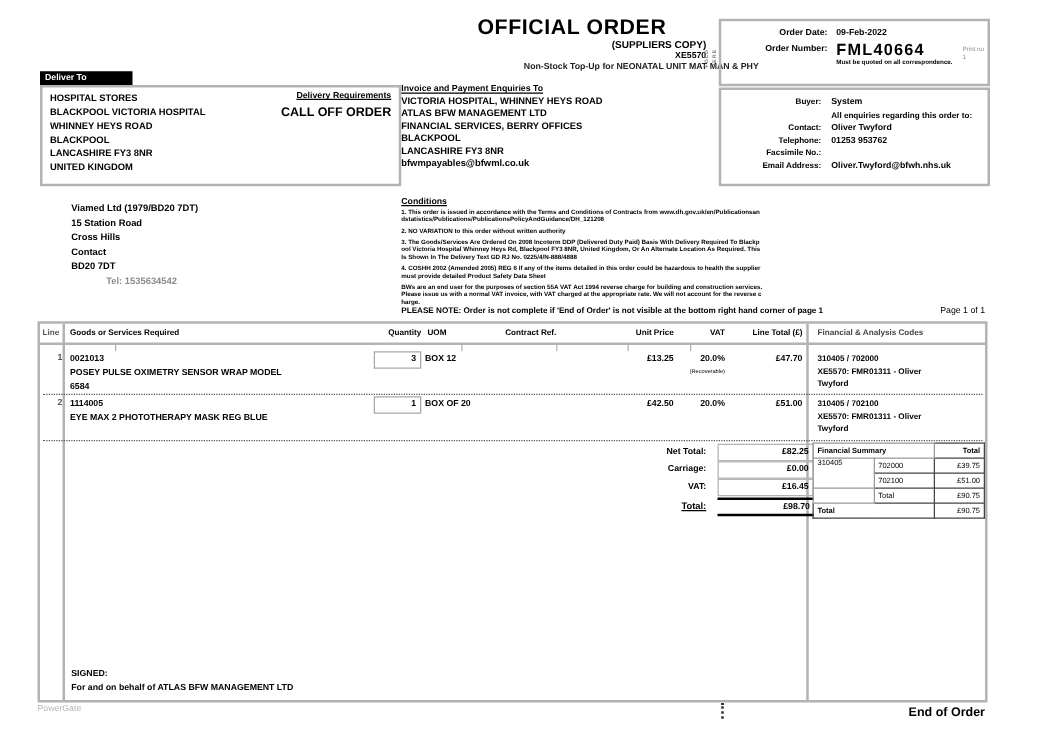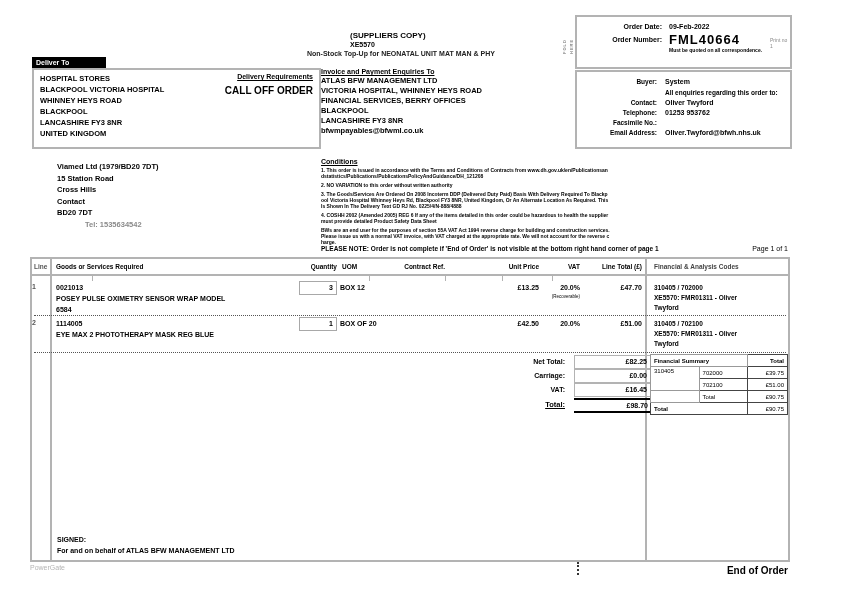--- a/index.html
+++ b/index.html
@@ -2,41 +2,42 @@
 <html><head>
 <meta charset="utf-8">
 <style>
   html,body{margin:0;padding:0;background:#fff;}
   .page{position:relative;width:841px;height:595px;background:#fff;overflow:hidden;
         font-family:"Liberation Sans",sans-serif;color:#000;}
   .abs{position:absolute;}
   .b{font-weight:bold;}
   .u{text-decoration:underline;}
   .r{text-align:right;}
-  .c{text-align:left;}
+  .c{text-align:right;}
   .grey{color:#8a8a8a;margin-left:28px;}
   .box{border:2px solid #b3b3b3;}
   .tab{background:#000;color:#fff;}
   .vline{background:#b3b3b3;width:2px;}
   .tick{background:#b3b3b3;width:1px;height:5px;}
   .dotted{border-top:1px dotted #555;height:0;}
   .qtybox{border:1px solid #a8a8a8;height:12px;line-height:12px;padding-right:3px;}
   .valbox{border:1px solid #b3b3b3;height:12px;line-height:12px;padding-right:3px;}
   .totbox{border-top:2px solid #000;border-bottom:2px solid #000;height:11px;line-height:11px;padding-right:3px;}
   .vert{writing-mode:vertical-rl;transform:rotate(180deg);font-size:4px;color:#777;font-weight:bold;letter-spacing:1px;}
   .fin-sum{border-collapse:collapse;width:138px;font-size:6px;}
   .fin-sum td{border:1px solid #444;padding:1px 3px;height:9px;}
   .fin-sum .val{text-align:right;}
   .conditions-item{font-size:5px;font-weight:bold;line-height:6.2px;margin-bottom:2.5px;word-break:break-all;}
 </style>
 </head>
 <body>
 
 <div class="page">
 
+  <div class="abs b" style="left:350px;top:12px;width:215px;font-size:17px;letter-spacing:.5px;text-align:center;">OFFICIAL ORDER</div>
   <div class="abs b c" style="left:350px;top:31px;width:215px;font-size:8px;">(SUPPLIERS COPY)</div>
   <div class="abs b c" style="left:350px;top:41px;width:215px;font-size:7px;">XE5570</div>
   <div class="abs b c" style="left:307px;top:50px;width:300px;font-size:7px;color:#222;">Non-Stock Top-Up for NEONATAL UNIT MAT MAN &amp; PHY</div>
 
   <div class="abs vert" style="left:562px;top:24px;height:30px;">FOLD</div>
   <div class="abs vert" style="left:569px;top:24px;height:30px;">HERE</div>
 
   <div class="abs box" style="left:575px;top:15px;width:213px;height:50px;">
     <div class="abs b r" style="left:0;top:6px;width:85px;font-size:7px;">Order Date:</div>
     <div class="abs b" style="left:92px;top:6px;font-size:7px;">09-Feb-2022</div>
@@ -56,22 +57,22 @@
       <div>LANCASHIRE  FY3 8NR</div>
       <div>UNITED KINGDOM</div>
     </div>
     <div class="abs b u r" style="right:6px;top:3px;font-size:7px;">Delivery Requirements</div>
     <div class="abs b r" style="right:6px;top:15px;font-size:10px;">CALL OFF ORDER</div>
   </div>
 
   <div class="abs" style="left:321px;top:68px;width:250px;">
     <div class="b u" style="font-size:7px;margin-bottom:1px;">Invoice and Payment Enquiries To</div>
     <div style="font-size:7.5px;line-height:10px;font-weight:bold;">
+      <div>VICTORIA HOSPITAL, WHINNEY HEYS ROAD</div>
       <div>ATLAS BFW MANAGEMENT LTD</div>
-      <div>VICTORIA HOSPITAL, WHINNEY HEYS ROAD</div>
       <div>FINANCIAL SERVICES, BERRY OFFICES</div>
       <div>BLACKPOOL</div>
       <div>LANCASHIRE  FY3 8NR</div>
       <div>bfwmpayables@bfwml.co.uk</div>
     </div>
   </div>
 
   <div class="abs box" style="left:575px;top:70px;width:213px;height:75px;">
     <div class="abs b r" style="left:0;top:6px;width:80px;font-size:6.5px;">Buyer:</div>
     <div class="abs b" style="left:88px;top:6px;font-size:7px;">System</div>

